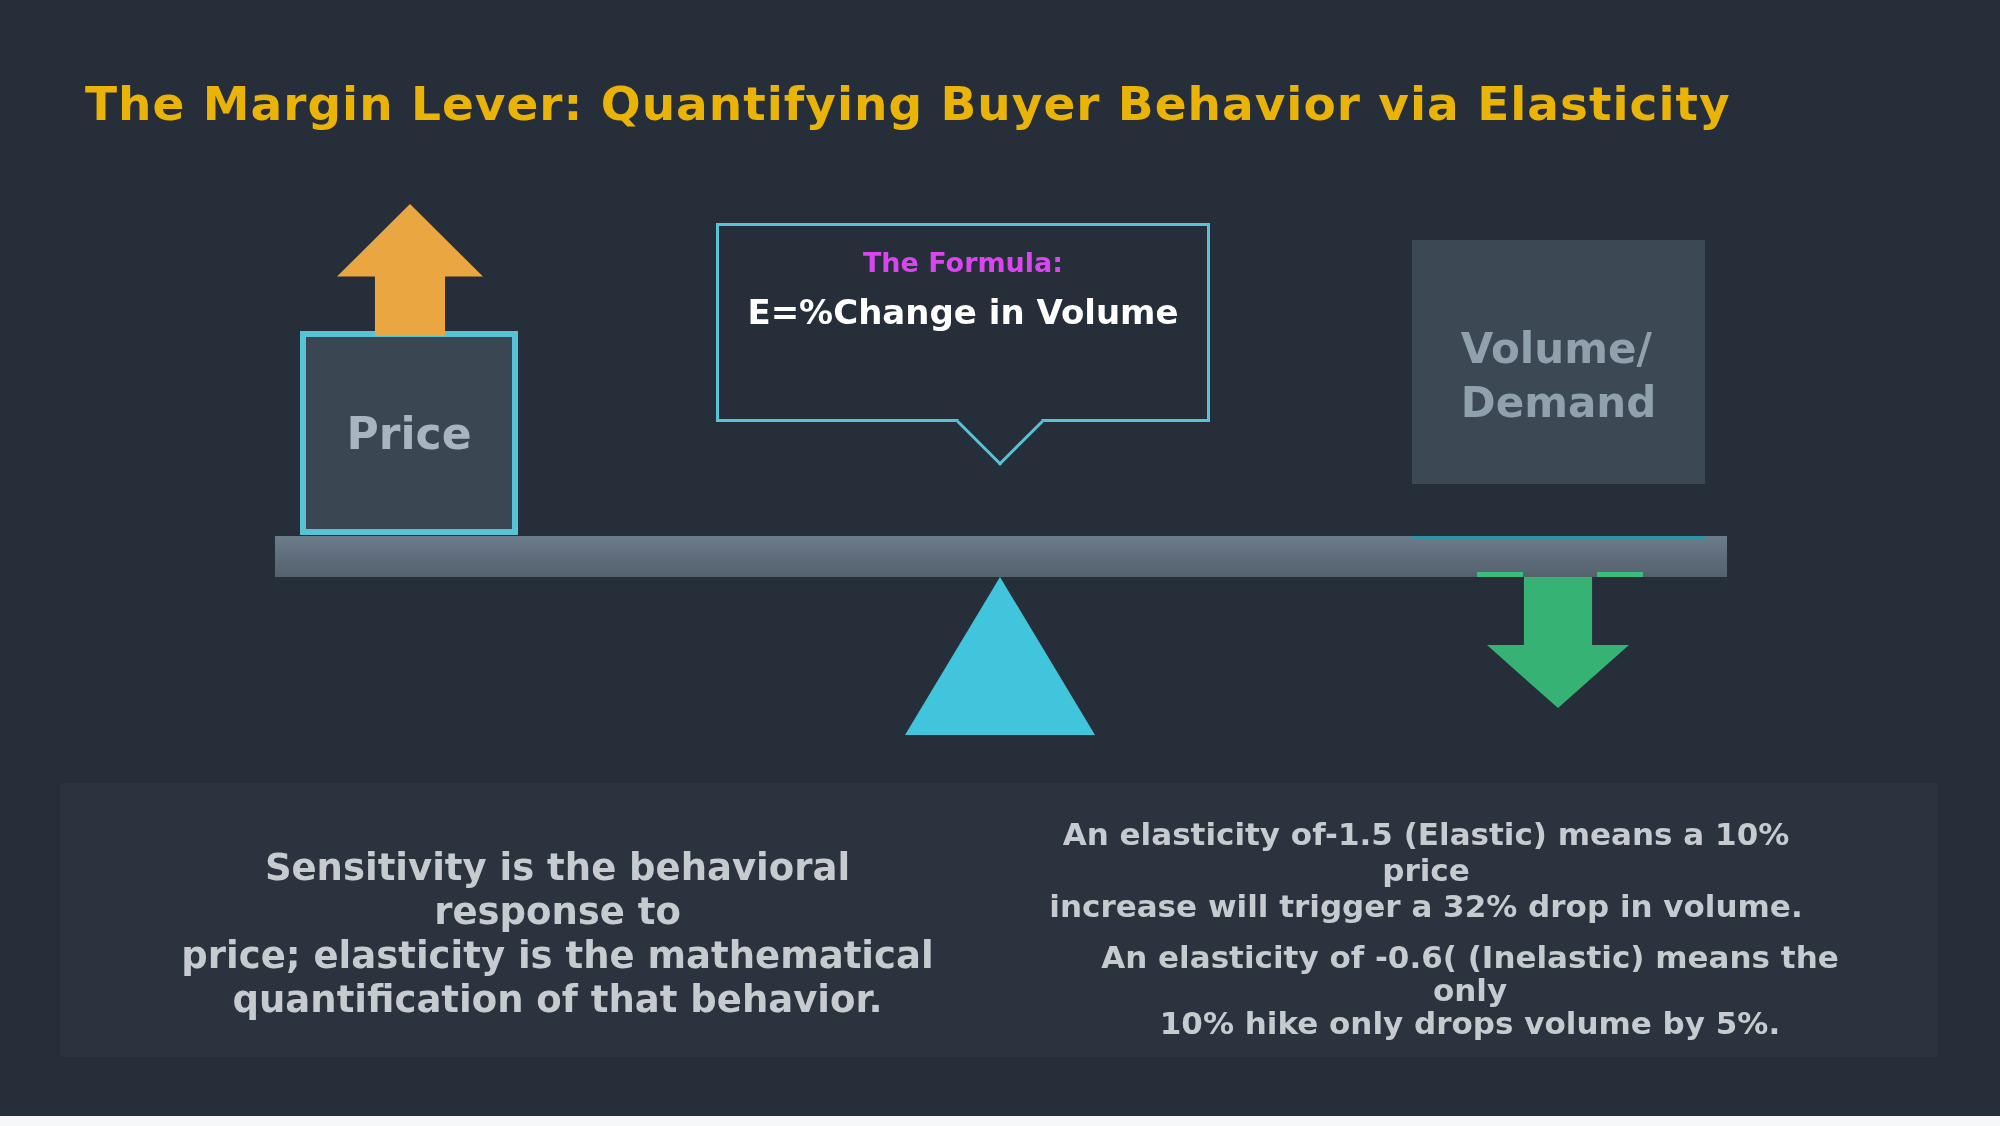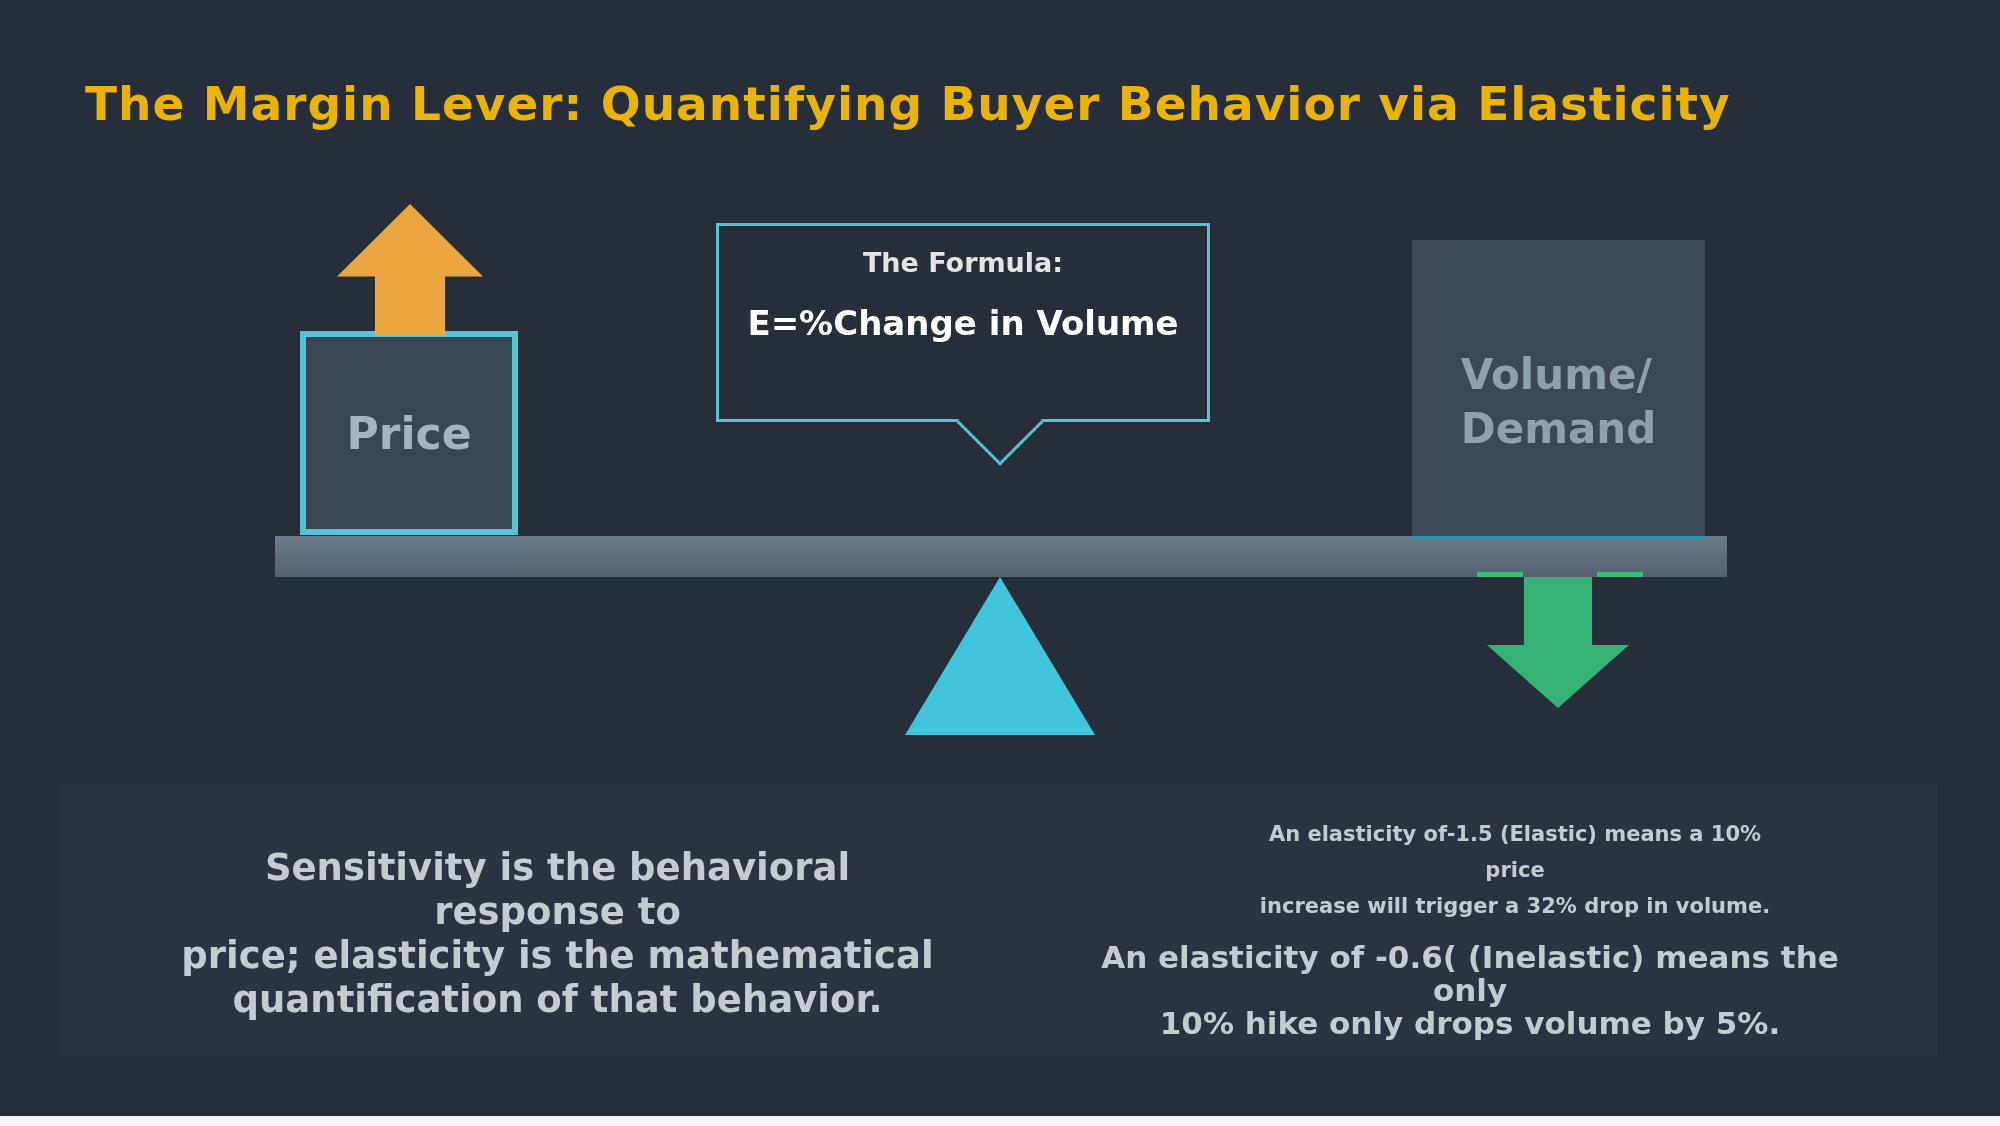--- a/index.html
+++ b/index.html
@@ -37,25 +37,25 @@
   }
   .formula-tail {
     left:969px; top:391px; width:62px; height:62px;
     transform:rotate(45deg); background:#262e39;
     border-right:3px solid #58c3d8; border-bottom:3px solid #58c3d8;
     box-sizing:border-box; z-index:2;
   }
   .formula-text {
     left:716px; top:247px; width:494px; text-align:center; z-index:3;
   }
-  .formula-heading { font-size:27px; font-weight:bold; color:#e5e5e5; margin-bottom:24px; }
+  .formula-heading { font-size:27px; font-weight:bold; color:#d946ef; margin-bottom:13px; }
   .formula-line { font-size:34px; font-weight:bold; color:#ffffff; line-height:43px; }
 
   .volume-box {
-    left:1412px; top:240px; width:293px; height:296px; background:#3c4854;
+    left:1412px; top:240px; width:293px; height:244px; background:#3c4854;
     display:flex; align-items:center; justify-content:center; z-index:3;
   }
   .volume-box .vlabel {
     font-size:42px; font-weight:bold; color:#90a0ad; line-height:1.28;
     text-align:left; margin-top:28px;
   }
 
   .beam {
     left:275px; top:536px; width:1452px; height:41px;
     background:linear-gradient(180deg,#6d7c8b 0%,#5e6c7a 55%,#55626e 100%);
@@ -77,21 +77,21 @@
     clip-path:polygon(50% 0, 100% 100%, 0 100%); z-index:4;
   }
 
   .insight-panel {
     left:60px; top:783px; width:1878px; height:274px;
     background:#2b333e; border-radius:3px; z-index:1;
   }
 
   .note { z-index:2; text-align:center; font-weight:bold; color:#c6cbd0; }
   .note-left { left:105px; top:846px; width:905px; font-size:37px; line-height:44px; }
-  .note-right-1 { left:1065px; top:816px; width:900px; font-size:21px; line-height:36px; }
+  .note-right-1 { left:976px; top:816px; width:900px; font-size:31px; line-height:36px; }
   .note-right-2 { left:1020px; top:941px; width:900px; font-size:31px; line-height:33px; }
 
   .bottom-strip { left:0; top:1116px; width:2000px; height:10px; background:#f5f7f9; z-index:5; }
 </style>
 </head>
 <body>
 
 <div class="canvas">
 
   <div class="abs title">The Margin Lever: Quantifying Buyer Behavior via Elasticity</div>

